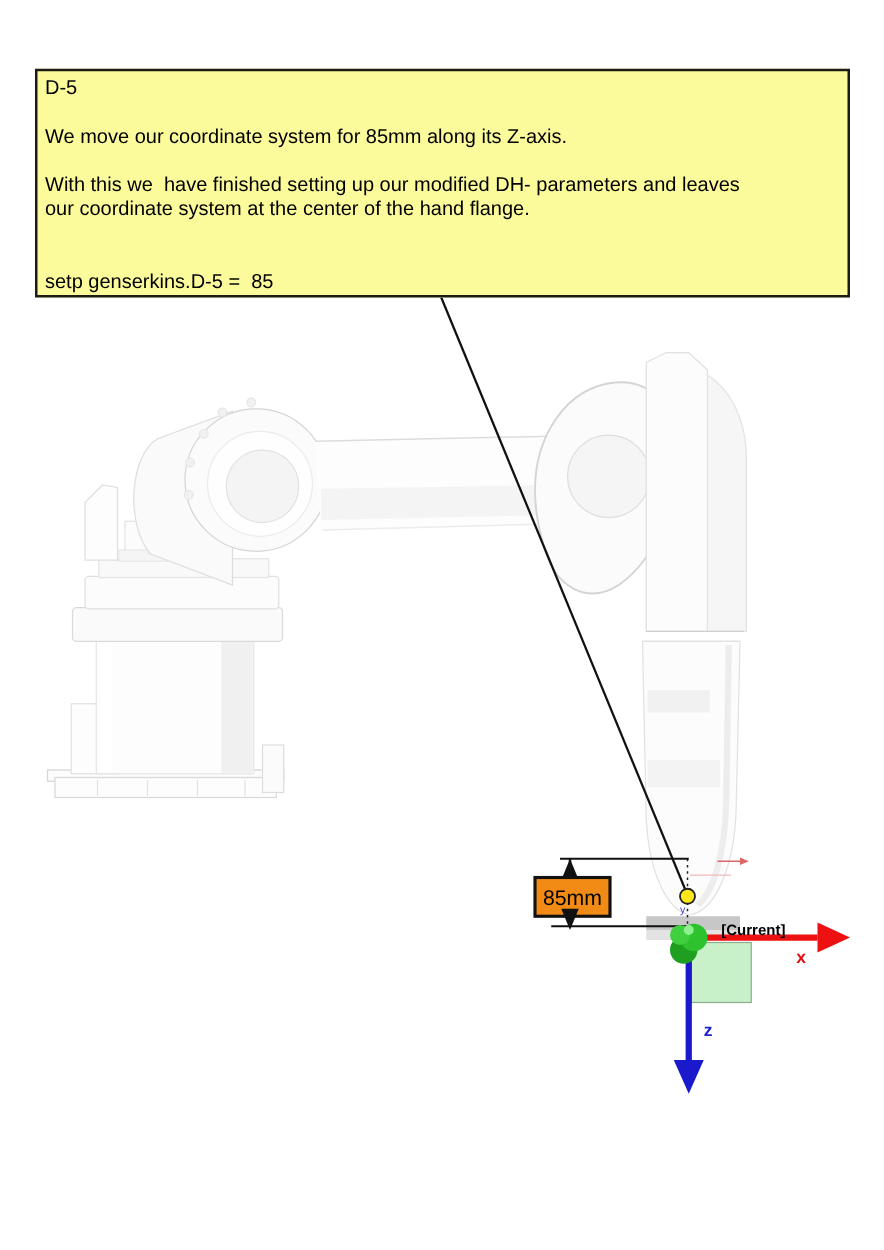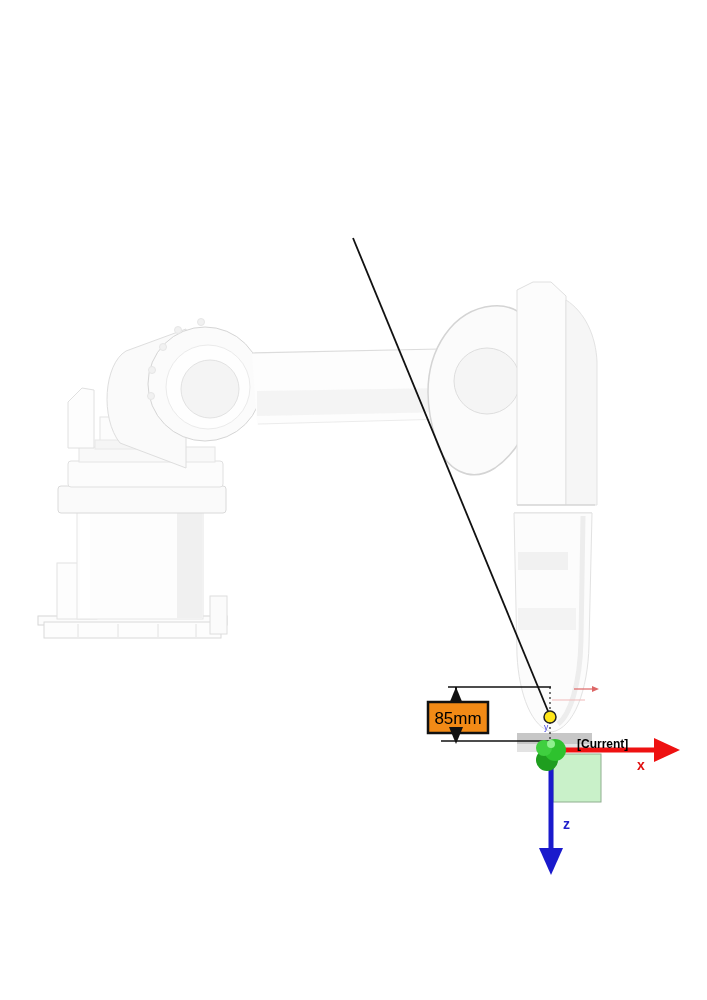--- a/index.html
+++ b/index.html
@@ -120,14 +120,23 @@
         <circle cx="544" cy="748" r="8" fill="#3fcf3f"></circle>
         <circle cx="551" cy="744" r="4" fill="#8ef08e"></circle>
       </g>
 
       <text x="577" y="748" font-size="12" font-weight="bold" fill="#000000">[Current]</text>
       <text x="637" y="770" font-size="14" font-weight="bold" fill="#e01010">x</text>
       <text x="563" y="829" font-size="14" font-weight="bold" fill="#2222cc">z</text>
     </g>
   </svg>
 
+  <div class="note">D-5
+
+We move our coordinate system for 85mm along its Z-axis.
+
+With this we  have finished setting up our modified DH- parameters and leaves
+our coordinate system at the center of the hand flange.
+
+
+setp genserkins.D-5 =  85</div>
 
 </div>
 
 </body></html>

